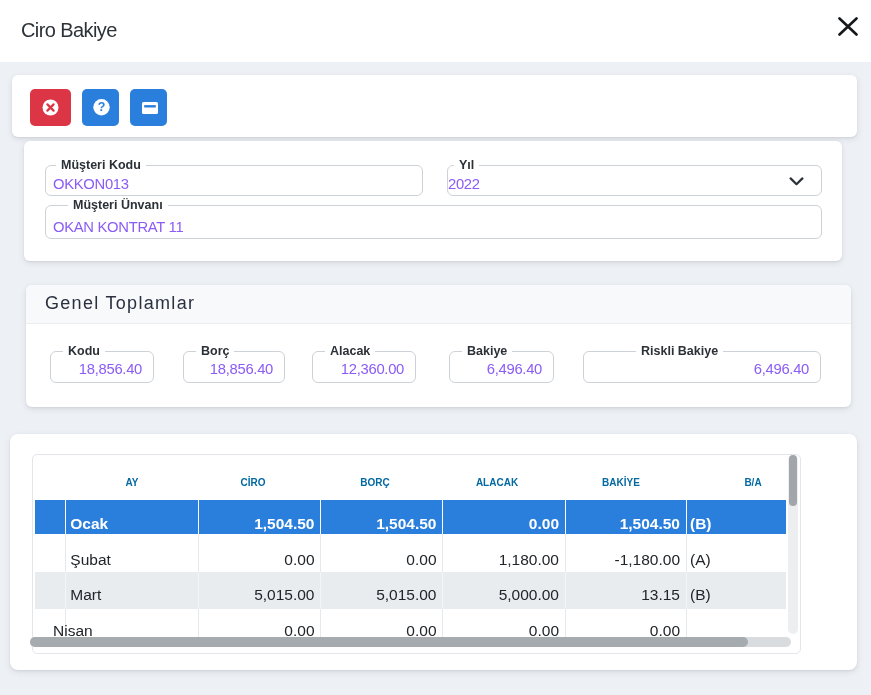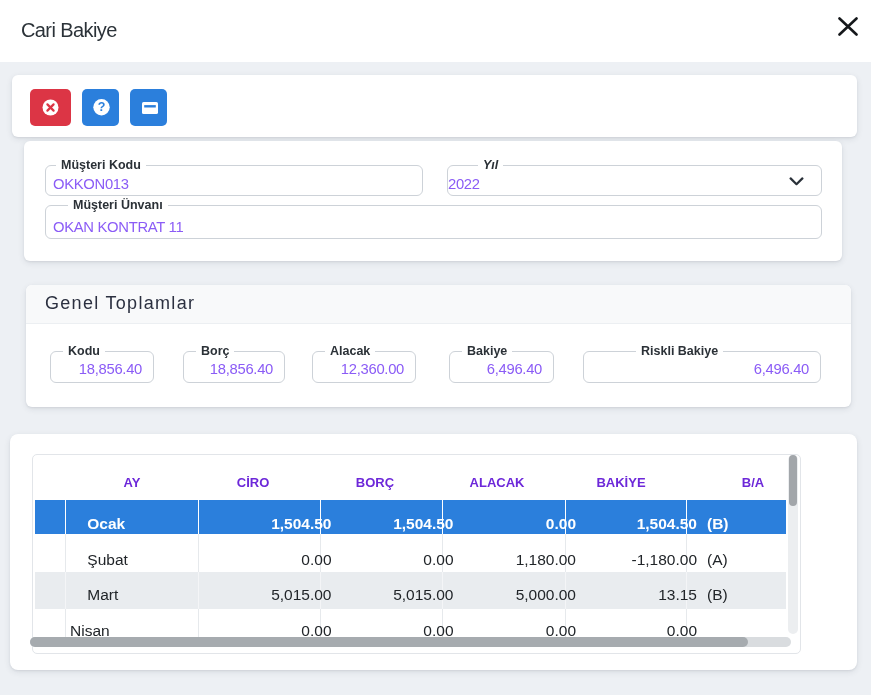--- a/index.html
+++ b/index.html
@@ -9,21 +9,21 @@
   .card{position:absolute;background:#fff;border-radius:6px;
         box-shadow:0 2px 6px rgba(40,50,70,.10),0 1px 2px rgba(40,50,70,.08);}
   .legend{position:absolute;background:#fff;padding:0 5px;font-size:12.5px;
           font-weight:bold;color:#2b3137;white-space:nowrap;line-height:13px;}
   .fbox{position:absolute;border:1px solid #cdd2d8;border-radius:6px;background:#fff;}
   .fval{position:absolute;font-size:14.8px;letter-spacing:-0.3px;color:#8b5cf6;white-space:nowrap;height:20px;display:flex;align-items:center;}
 </style>
 </head>
 <body>
 
-  <div class="abs" style="left:21px;top:18px;font-size:20px;letter-spacing:-0.6px;color:#2b3238;height:24px;display:flex;align-items:center;">Cari Bakiye</div>
+  <div class="abs" style="left:21px;top:18px;font-size:20px;letter-spacing:-0.6px;color:#2b3238;height:24px;display:flex;align-items:center;">Ciro Bakiye</div>
   <svg class="abs" style="left:838px;top:17px;" width="20" height="19" viewBox="0 0 20 19">
     <path d="M1.5 1.5 L18.5 17.5 M18.5 1.5 L1.5 17.5" stroke="#15181b" stroke-width="2.6" stroke-linecap="round"></path>
   </svg>
 
   <div class="abs" style="left:0;top:62px;width:871px;height:633px;background:#edf0f4;"></div>
 
   <div class="card" style="left:12px;top:75px;width:845px;height:62px;"></div>
   <div class="abs" style="left:30px;top:89px;width:41px;height:37px;background:#dc3545;border-radius:5px;"></div>
   <svg class="abs" style="left:42px;top:99px;" width="17" height="17" viewBox="0 0 17 17">
     <circle cx="8.5" cy="8.5" r="8" fill="#fff"></circle>
@@ -39,21 +39,21 @@
     <rect x="0" y="0" width="16" height="12" rx="1.6" fill="#fff"></rect>
     <rect x="2.2" y="3.1" width="11.6" height="2.4" fill="#2b7fdc"></rect>
   </svg>
 
   <div class="card" style="left:24px;top:141px;width:818px;height:120px;"></div>
   <div class="fbox" style="left:45px;top:164.5px;width:376px;height:29.5px;"></div>
   <div class="legend" style="left:56px;top:159px;">Müşteri Kodu</div>
   <div class="fval" style="left:53px;top:173.5px;">OKKON013</div>
 
   <div class="fbox" style="left:447px;top:164.5px;width:373px;height:29.5px;"></div>
-  <div class="legend" style="left:478px;top:159px;font-style:italic;">Yıl</div>
+  <div class="legend" style="left:454px;top:159px;">Yıl</div>
   <div class="fval" style="left:448px;top:173.5px;">2022</div>
   <svg class="abs" style="left:789px;top:176.8px;" width="15" height="9" viewBox="0 0 15 9">
     <path d="M1.6 1.4 L7.5 7.2 L13.4 1.4" stroke="#2a3139" stroke-width="2.2" fill="none" stroke-linecap="round" stroke-linejoin="round"></path>
   </svg>
 
   <div class="fbox" style="left:45px;top:204.5px;width:775px;height:32.5px;"></div>
   <div class="legend" style="left:68px;top:199px;">Müşteri Ünvanı</div>
   <div class="fval" style="left:53px;top:216.5px;">OKAN KONTRAT 11</div>
 
   <div class="card" style="left:26px;top:285px;width:825px;height:122px;"></div>
@@ -77,22 +77,22 @@
   <div class="fval" style="left:449px;top:359px;width:93px;justify-content:flex-end;">6,496.40</div>
 
   <div class="fbox" style="left:583px;top:351px;width:236px;height:30px;"></div>
   <div class="legend" style="left:596px;top:345px;margin-left:40px;">Riskli Bakiye</div>
   <div class="fval" style="left:583px;top:359px;width:226px;justify-content:flex-end;">6,496.40</div>
 
   <div class="card" style="left:10px;top:434px;width:847px;height:236px;border-radius:8px;"></div>
   <div class="abs" style="left:32px;top:454px;width:767px;height:198px;border:1px solid #e2e5e9;border-radius:5px;overflow:hidden;background:#fff;"></div>
 
   <style>
-    .th{position:absolute;top:472px;height:20px;width:120px;display:flex;align-items:center;justify-content:center;font-size:13px;font-weight:bold;color:#6d28d9;}
-    .tl{position:absolute;height:20px;display:flex;align-items:center;font-size:15.5px;color:#212529;white-space:nowrap;margin-left:17px;}
+    .th{position:absolute;top:472px;height:20px;width:120px;display:flex;align-items:center;justify-content:center;font-size:10px;font-weight:bold;color:#0369a1;}
+    .tl{position:absolute;height:20px;display:flex;align-items:center;font-size:15.5px;color:#212529;white-space:nowrap;}
     .tr{justify-content:flex-end;}
     .w{color:#fff;font-weight:bold;}
     .vl{position:absolute;width:1px;}
   </style>
   <div class="th" style="left:72px;">AY</div>
   <div class="th" style="left:193px;">CİRO</div>
   <div class="th" style="left:315px;">BORÇ</div>
   <div class="th" style="left:437px;">ALACAK</div>
   <div class="th" style="left:561px;">BAKİYE</div>
   <div class="th" style="left:693px;">B/A</div>

